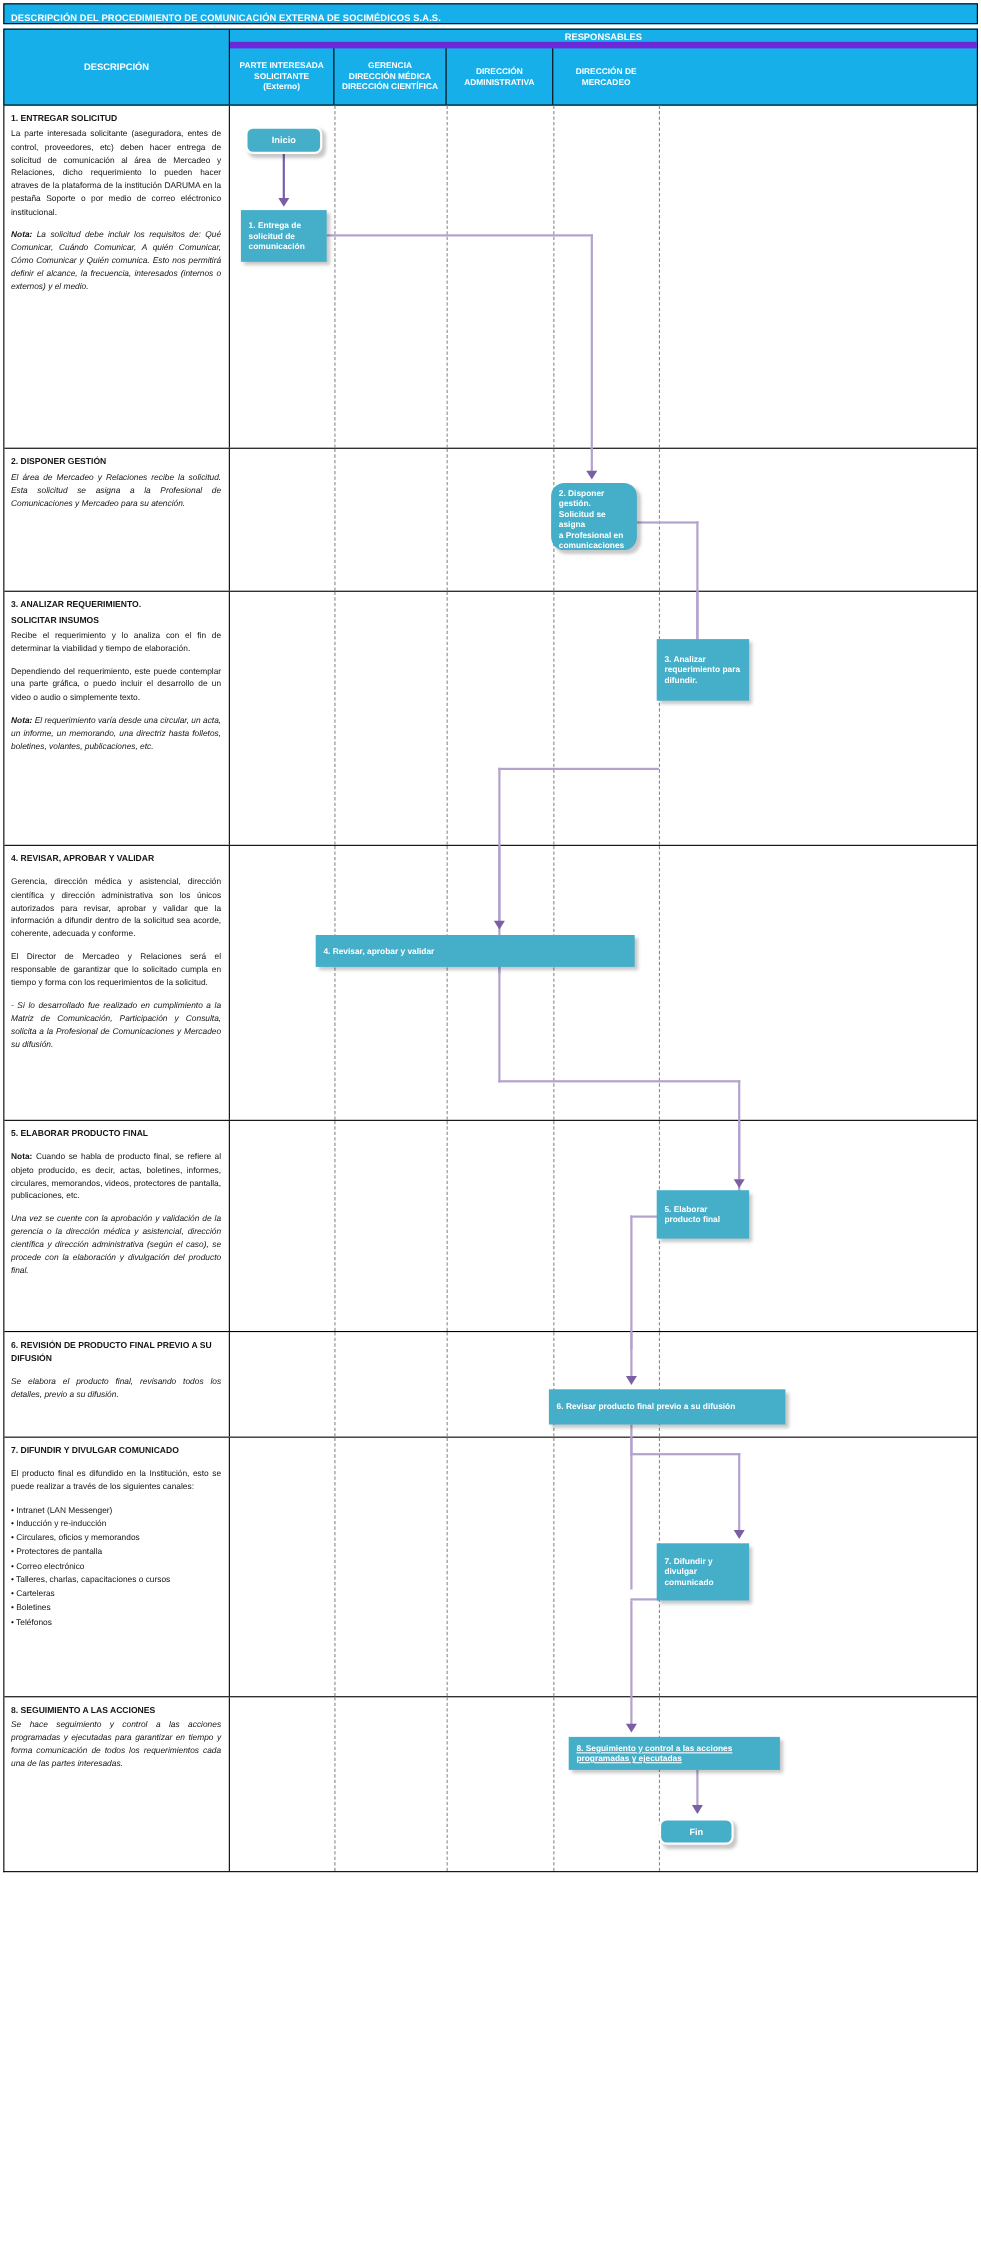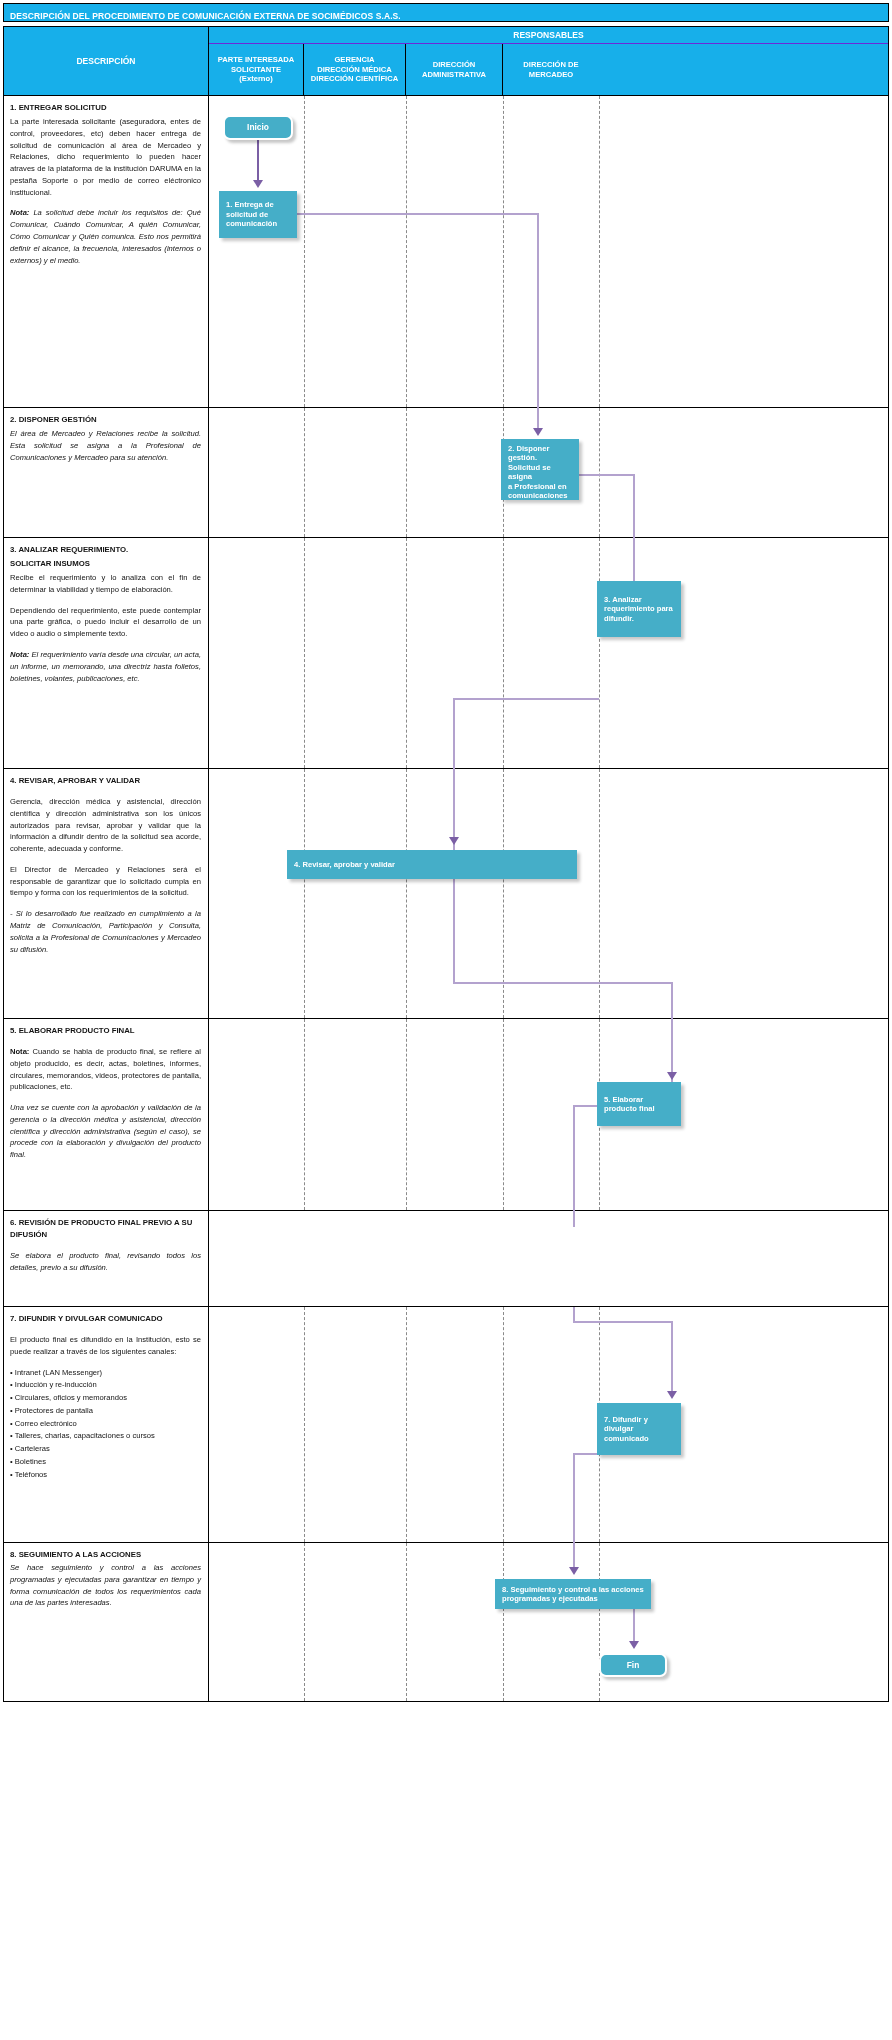--- a/index.html
+++ b/index.html
@@ -48,21 +48,21 @@
     width: 205px; height: 68px;
     border-right: 1px solid #000;
     display: flex; align-items: center; justify-content: center;
     color: #fff; font-size: 8.5px; font-weight: bold;
     text-align: center;
   }
   .hdr-resp-label {
     position: absolute;
     left: 205px; top: 0;
     width: 679px; height: 17px;
-    border-bottom: 1px solid #6d28d9;
+    border-bottom: 6px solid #6d28d9;
     display: flex; align-items: center; justify-content: center;
     color: #fff; font-size: 8.5px; font-weight: bold;
   }
   .hdr-cols {
     position: absolute;
     left: 205px; top: 17px;
     width: 679px; height: 51px;
     display: flex;
   }
   .hdr-col {
@@ -237,21 +237,21 @@
       </div>
       <div class="cell-flow">
         <div class="lane-sep" style="left:95px"></div>
         <div class="lane-sep" style="left:197px"></div>
         <div class="lane-sep" style="left:294px"></div>
         <div class="lane-sep" style="left:390px"></div>
 
         <div class="conn v" style="left:328px; top:0px; height:22px;"></div>
         <div class="arrow-d" style="left:324px; top:20px;"></div>
 
-        <div class="node" style="left:292px; top:31px; width:78px; height:61px;">
+        <div class="node" style="left:292px; top:31px; width:78px; height:61px;border-radius:12px;">
           <div>2. Disponer</div>
           <div>gestión.</div>
           <div>Solicitud se asigna</div>
           <div>a Profesional en</div>
           <div>comunicaciones</div>
         </div>
 
         <div class="conn h" style="left:370px; top:66px; width:56px;"></div>
         <div class="conn v" style="left:424px; top:66px; height:155px;"></div>
       </div>
@@ -323,20 +323,33 @@
 
         <div class="conn h" style="left:364px; top:86px; width:26px;"></div>
         <div class="conn v" style="left:364px; top:86px; height:122px;"></div>
       </div>
     </div>
 
     <div class="row" style="height:96px">
       <div class="cell-desc">
         <h4 style="margin-bottom:9px">6. REVISIÓN  DE  PRODUCTO  FINAL  PREVIO A SU DIFUSIÓN</h4>
         <p>Se elabora el producto final, revisando todos los detalles, previo a su difusión.</p>
+      </div>
+      <div class="cell-flow">
+        <div class="lane-sep" style="left:95px"></div>
+        <div class="lane-sep" style="left:197px"></div>
+        <div class="lane-sep" style="left:294px"></div>
+        <div class="lane-sep" style="left:390px"></div>
+
+        <div class="conn v" style="left:364px; top:0px; height:44px;"></div>
+        <div class="arrow-d" style="left:360px; top:40px;"></div>
+
+        <div class="node mid" style="left:290px; top:52px; width:215px; height:32px; justify-content:flex-start;">6. Revisar producto final previo a su difusión</div>
+
+        <div class="conn v" style="left:364px; top:84px; height:150px;"></div>
       </div>
     </div>
 
     <div class="row" style="height:236px">
       <div class="cell-desc">
         <h4 style="margin-bottom:9px">7. DIFUNDIR Y DIVULGAR COMUNICADO</h4>
         <p>El producto final es difundido en la Institución, esto se puede realizar a través de los siguientes canales:</p>
         <ul>
           <li>• Intranet (LAN Messenger)</li>
           <li>• Inducción y re-inducción</li>
@@ -374,21 +387,21 @@
       </div>
       <div class="cell-flow">
         <div class="lane-sep" style="left:95px"></div>
         <div class="lane-sep" style="left:197px"></div>
         <div class="lane-sep" style="left:294px"></div>
         <div class="lane-sep" style="left:390px"></div>
 
         <div class="conn v" style="left:364px; top:0px; height:26px;"></div>
         <div class="arrow-d" style="left:360px; top:24px;"></div>
 
-        <div class="node mid" style="left:286px; top:36px; width:156px; height:30px; justify-content:flex-start;">8. Seguimiento y control a las acciones programadas y ejecutadas</div>
+        <div class="node mid" style="left:308px; top:36px; width:192px; height:30px; justify-content:flex-start;text-decoration:underline;">8. Seguimiento y control a las acciones programadas y ejecutadas</div>
 
         <div class="conn v" style="left:424px; top:66px; height:34px;"></div>
         <div class="arrow-d" style="left:420px; top:98px;"></div>
 
         <div class="node term" style="left:390px; top:110px; width:68px; height:24px;">Fin</div>
       </div>
     </div>
 
   </div>
 </div>

